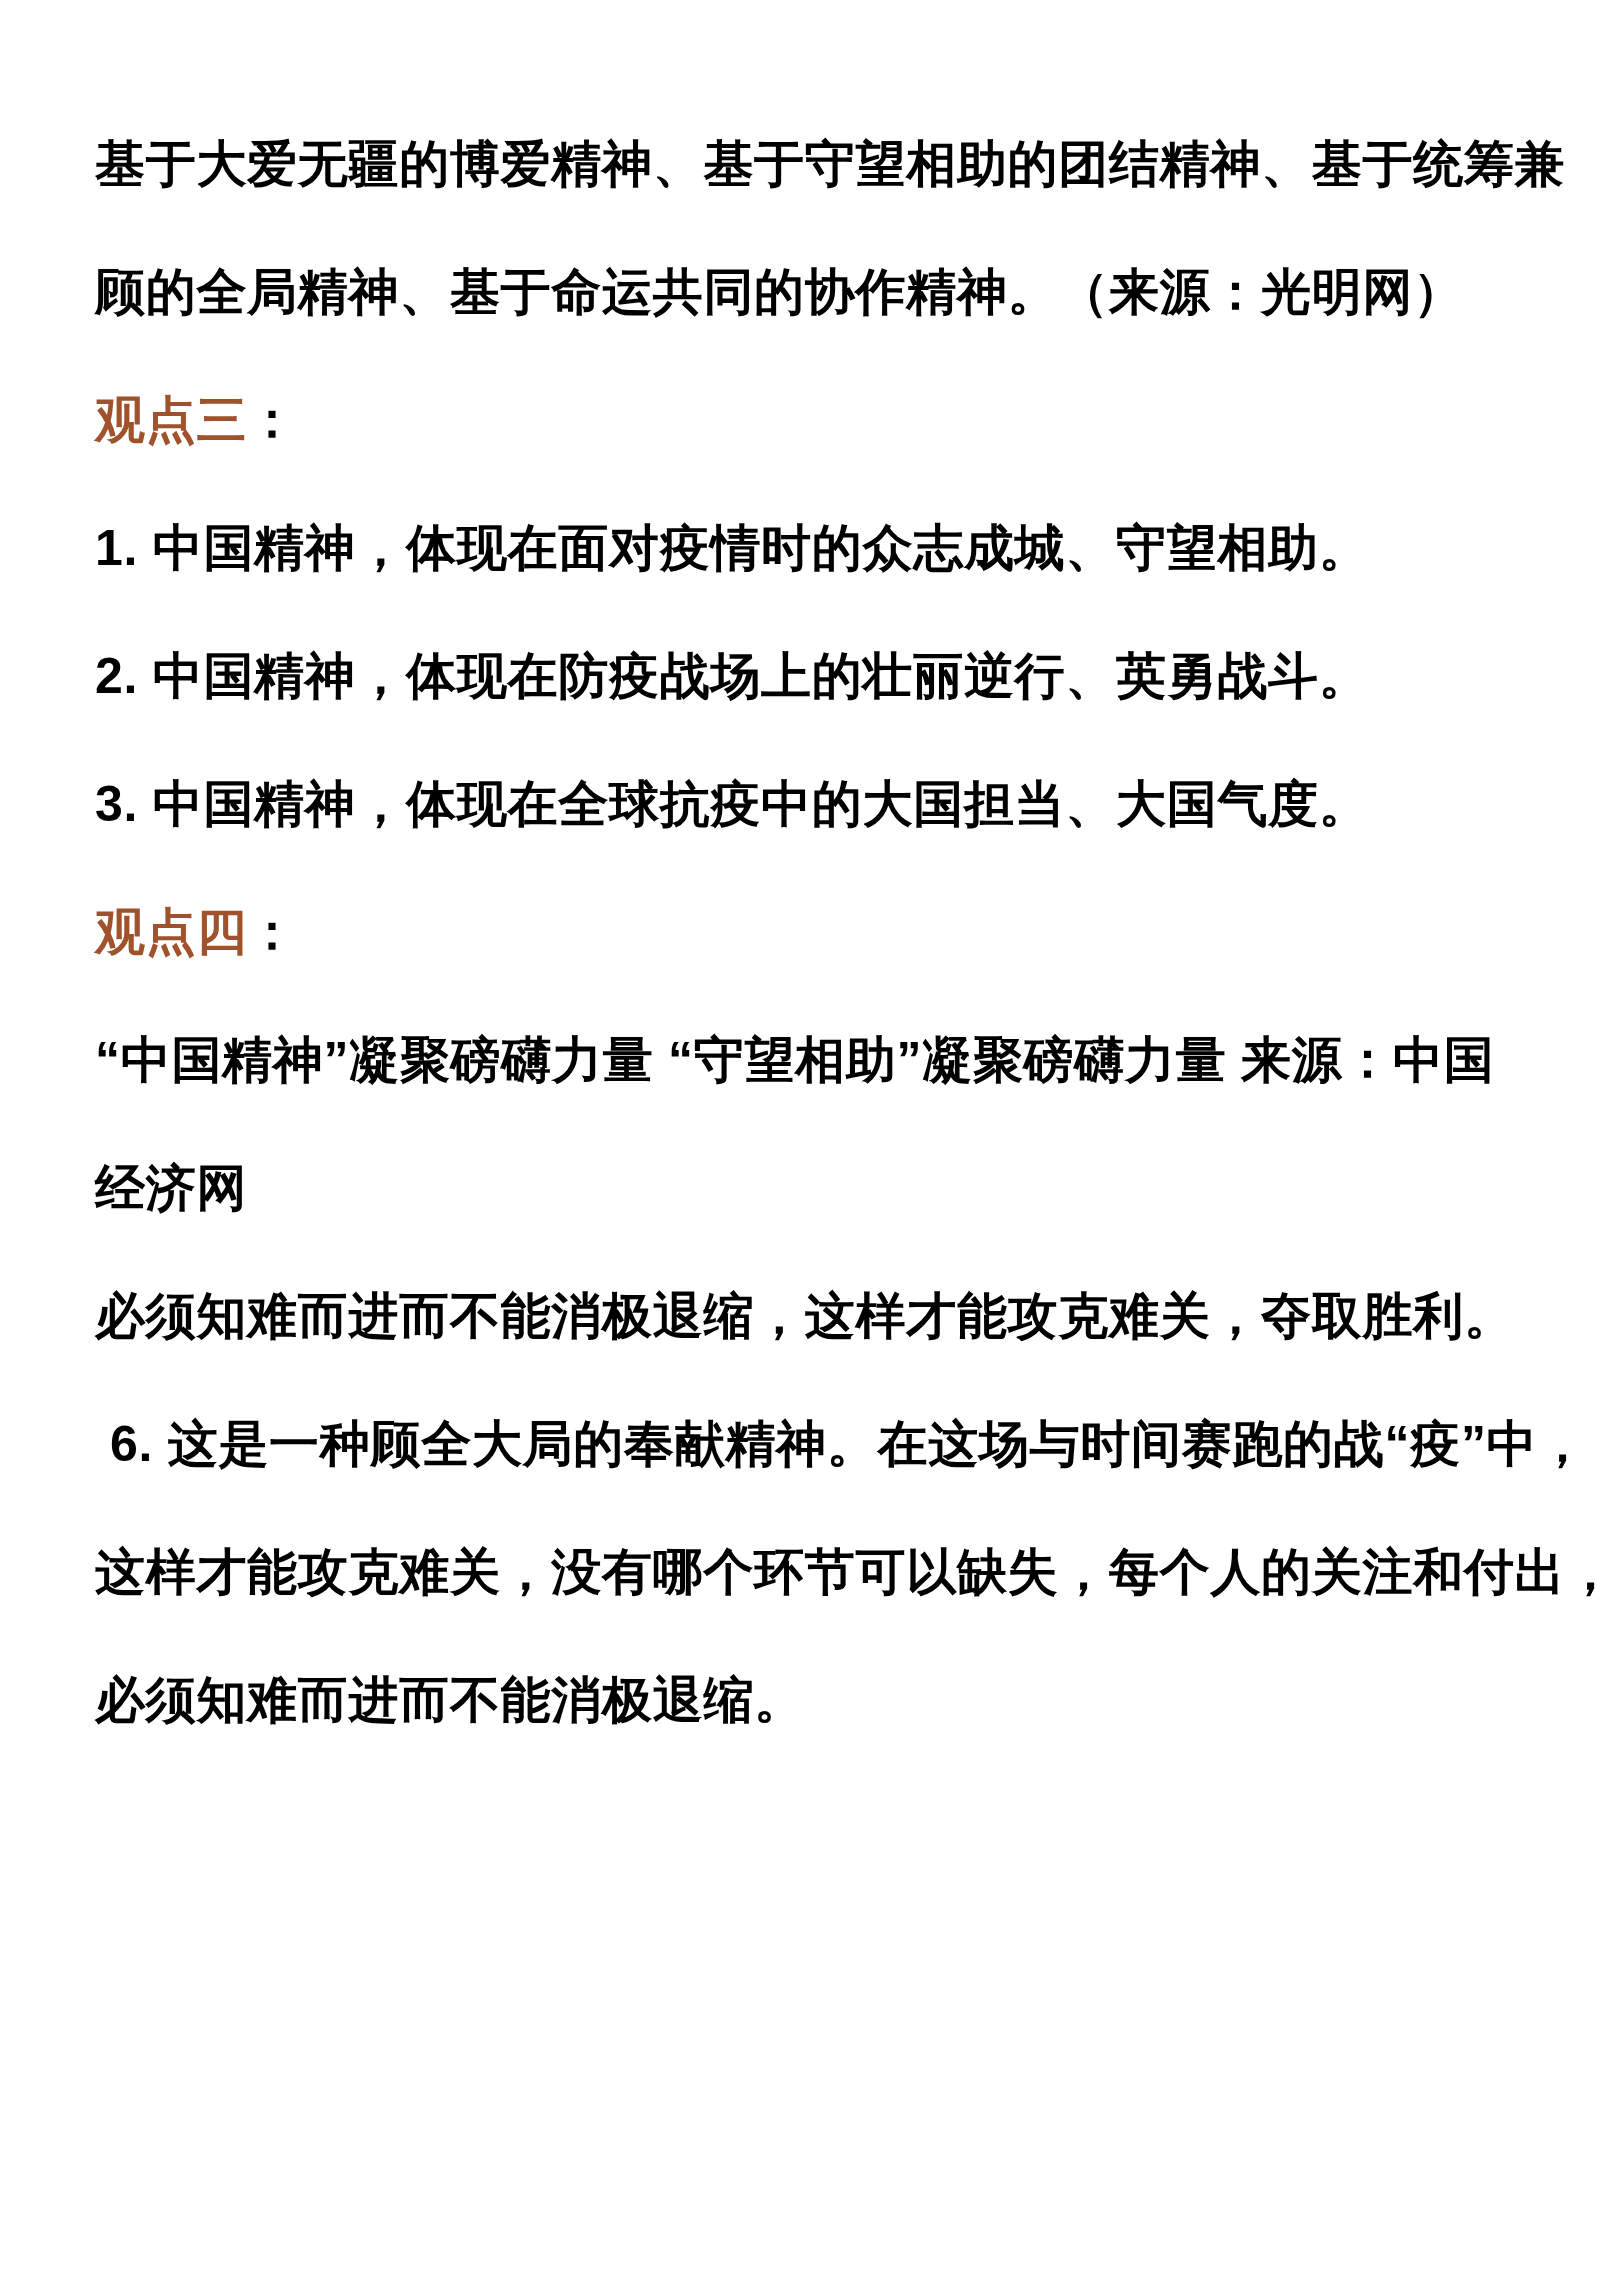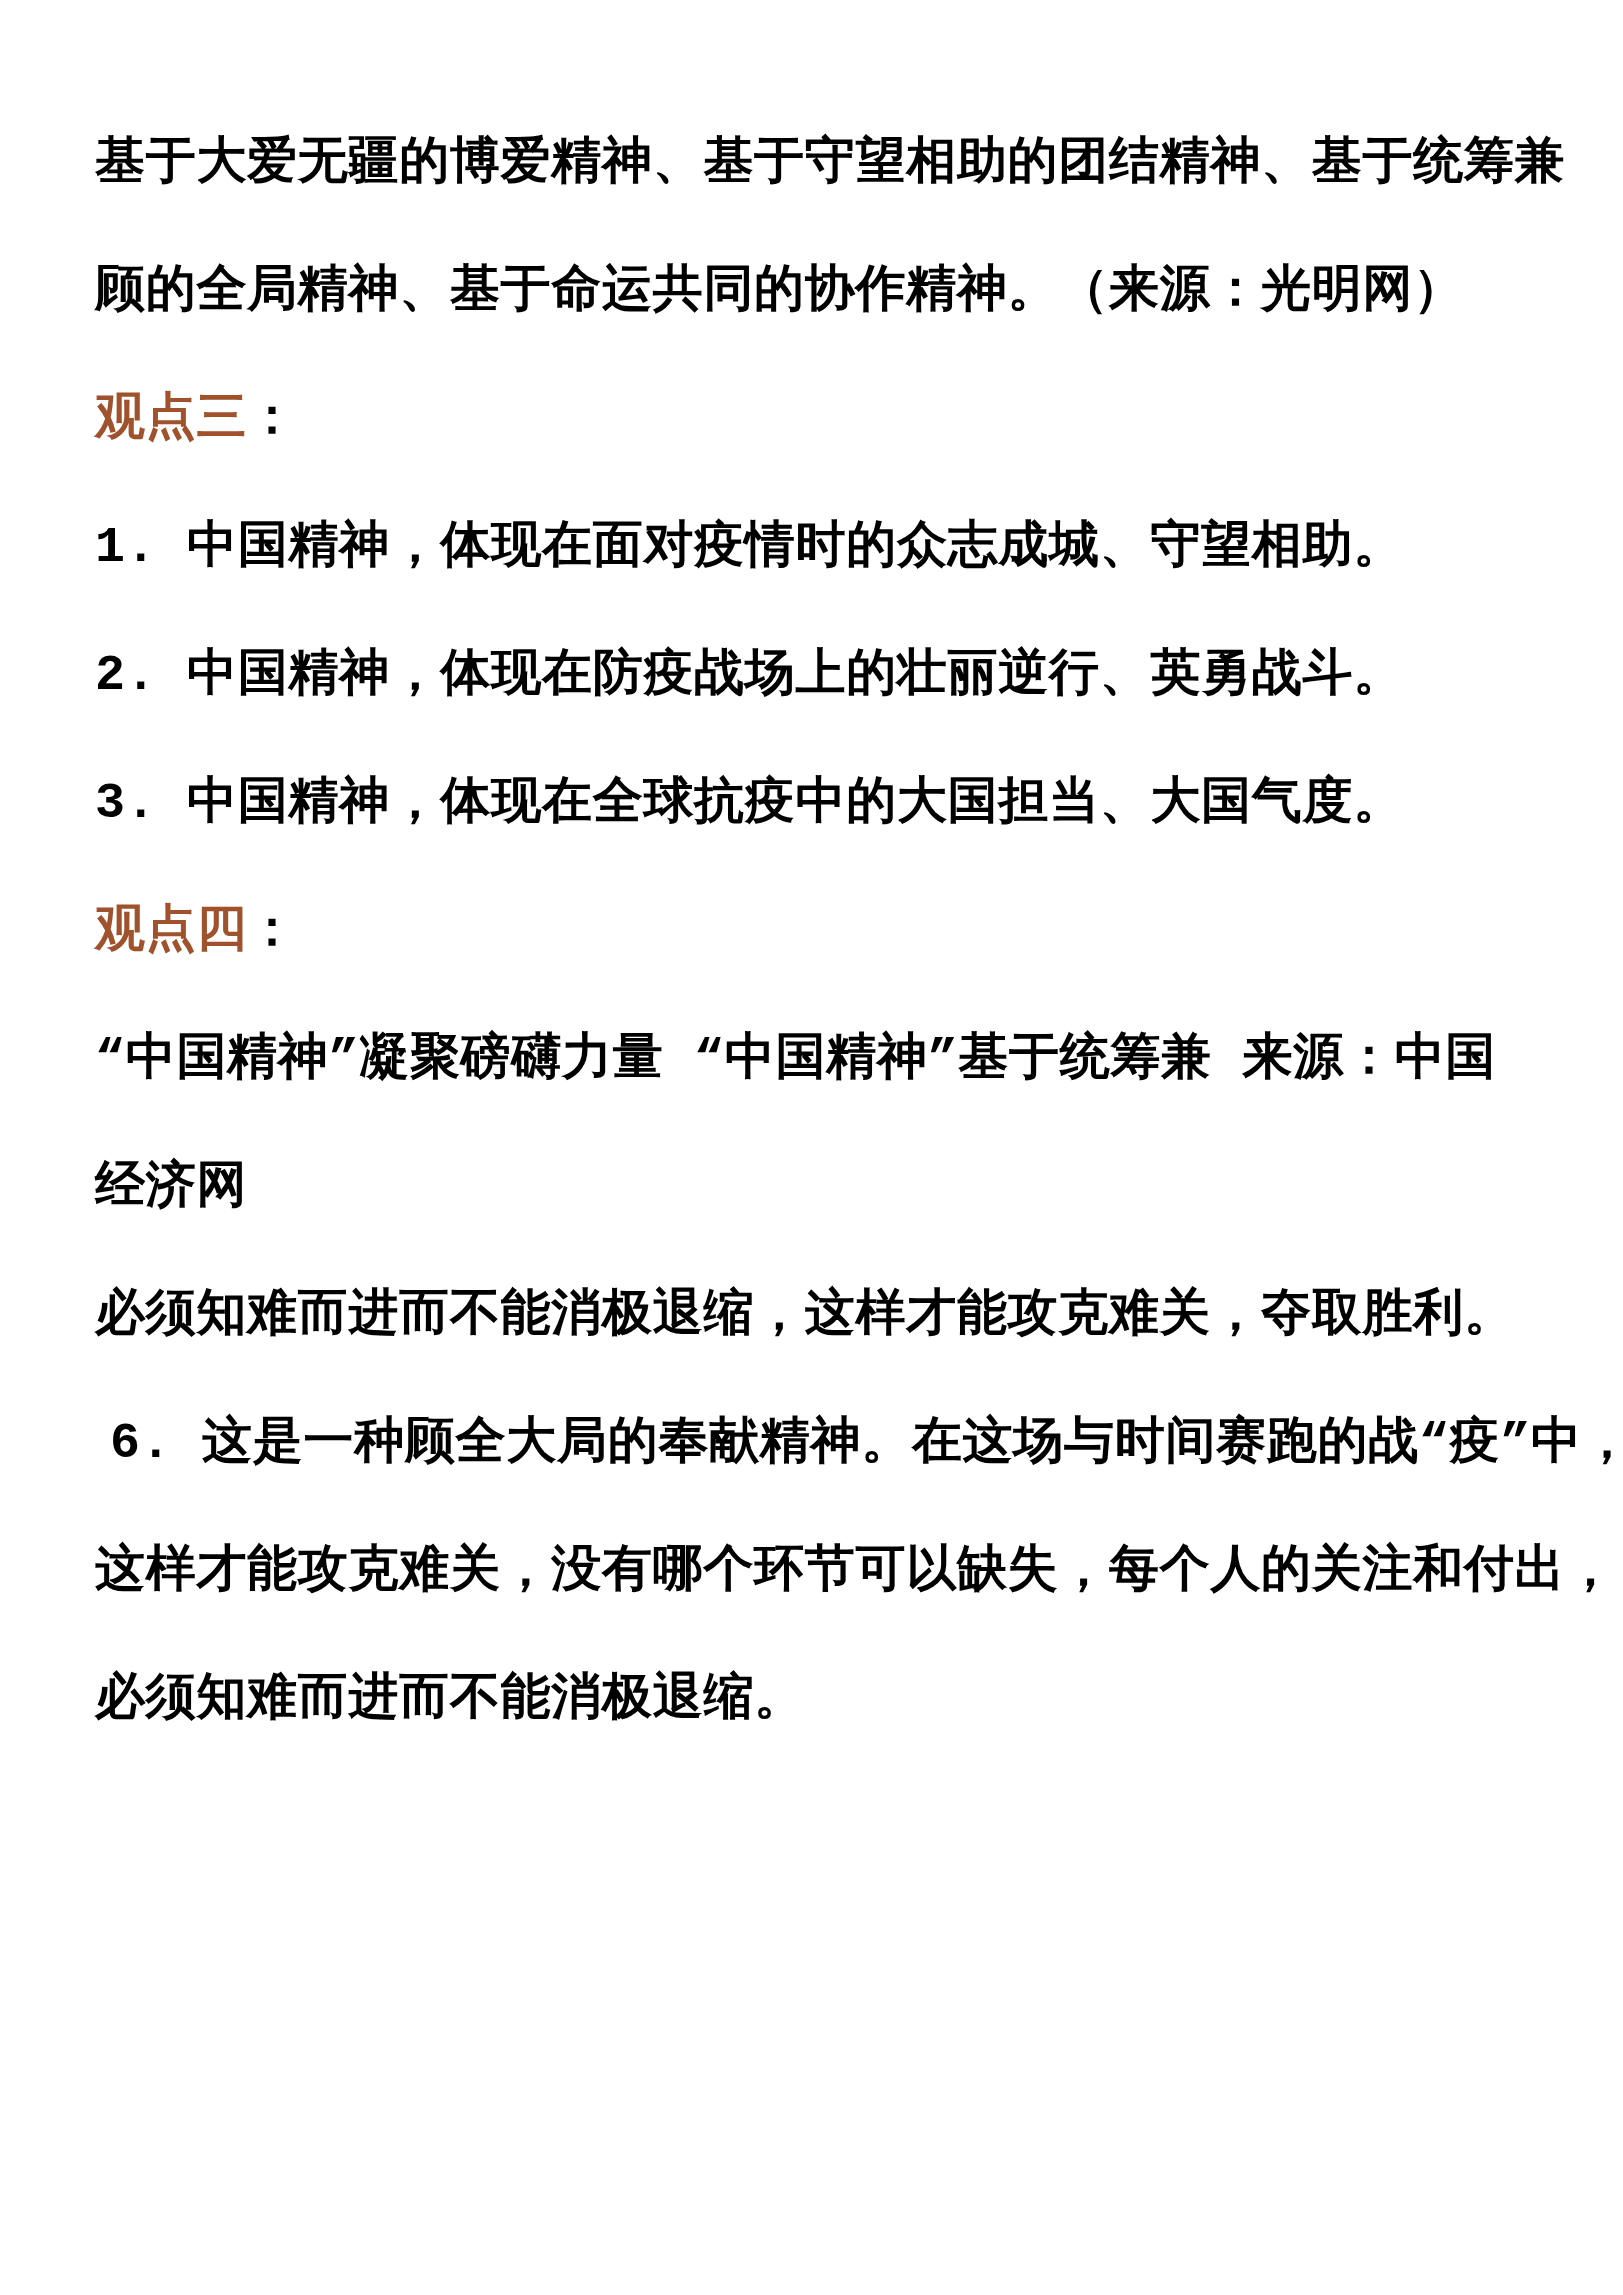--- a/index.html
+++ b/index.html
@@ -7,21 +7,21 @@
     padding: 0;
     background: #ffffff;
   }
   .page {
     position: relative;
     width: 1623px;
     height: 2295px;
     background: #ffffff;
     box-sizing: border-box;
     padding: 100px 53px 0 95px;
-    font-family: Liberation Mono, monospace;
+    font-family: Liberation Sans, sans-serif;
     color: #000000;
     overflow: hidden;
     border-radius: 8px;
   }
   .line {
     margin: 0;
     height: 128px;
     line-height: 128px;
     font-size: 50px;
     font-weight: 700;
@@ -52,21 +52,21 @@
 
 
   <p class="line">1. 中国精神，体现在面对疫情时的众志成城、守望相助。</p>
 
   <p class="line">2. 中国精神，体现在防疫战场上的壮丽逆行、英勇战斗。</p>
 
   <p class="line">3. 中国精神，体现在全球抗疫中的大国担当、大国气度。</p>
 
   <p class="line"><span class="heading-text">观点四</span><span class="heading-colon">：</span></p>
 
-  <p class="line">“中国精神”凝聚磅礴力量 “中国精神”基于统筹兼 来源：中国</p>
+  <p class="line">“中国精神”凝聚磅礴力量 “守望相助”凝聚磅礴力量 来源：中国</p>
 
   <p class="line">经济网</p>
 
 
   <p class="line">必须知难而进而不能消极退缩，这样才能攻克难关，夺取胜利。</p>
 
   <p class="line indent">6. 这是一种顾全大局的奉献精神。在这场与时间赛跑的战“疫”中，</p>
 
   <p class="line">这样才能攻克难关，没有哪个环节可以缺失，每个人的关注和付出，</p>
 

